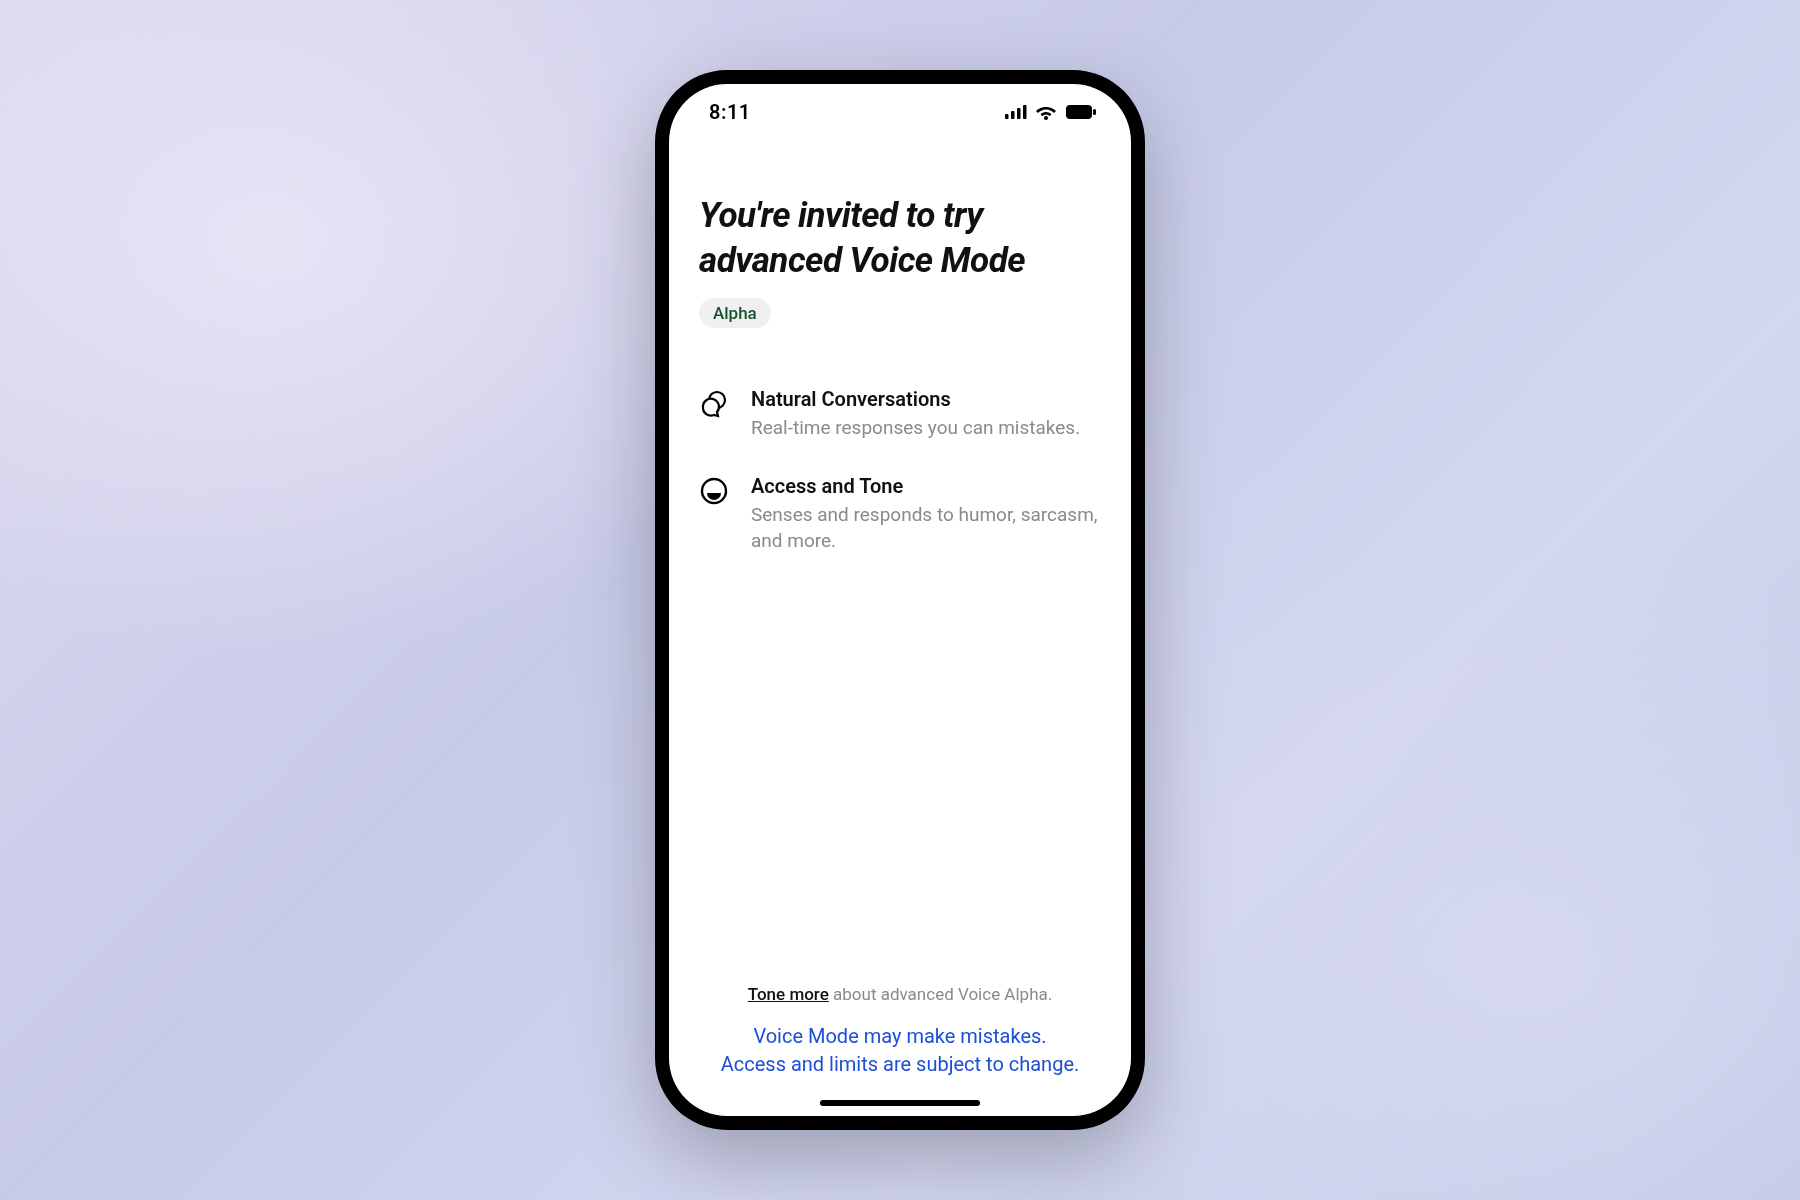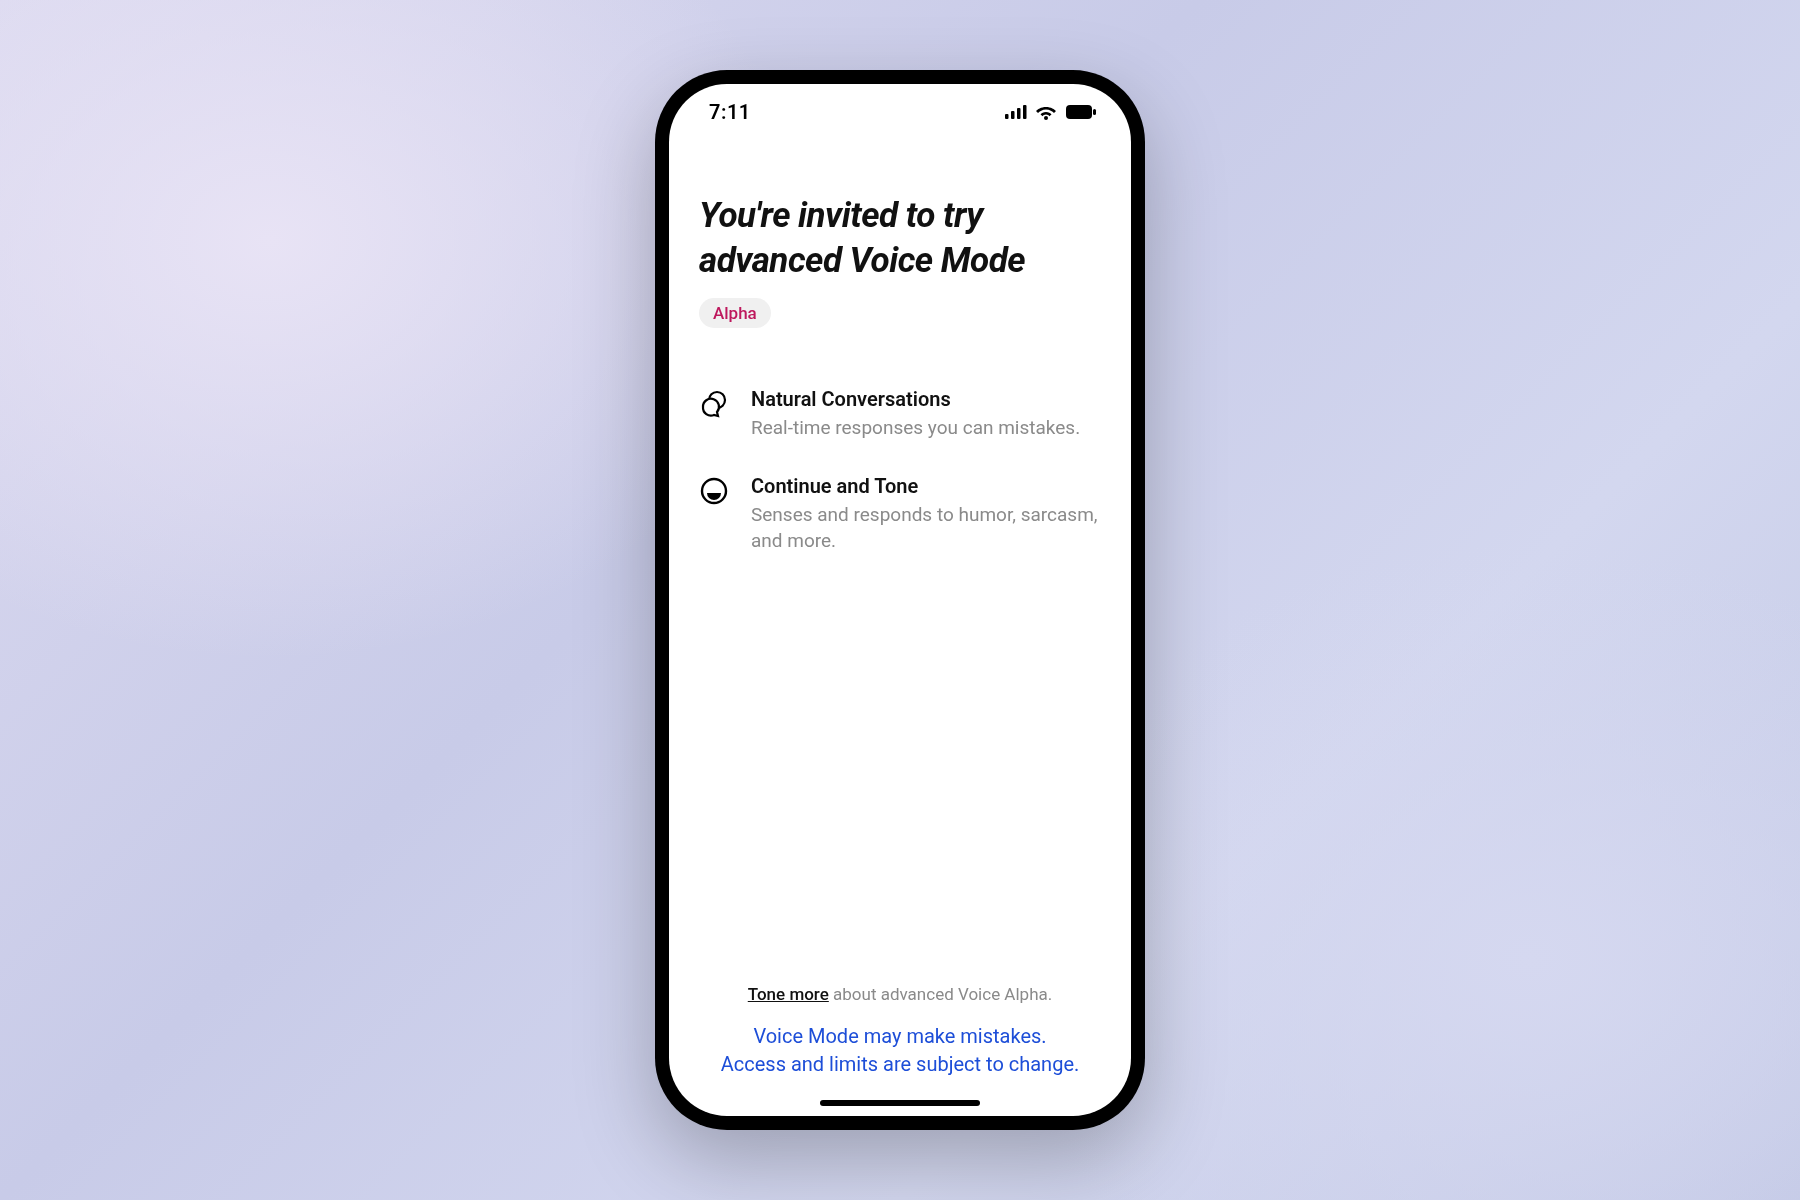--- a/index.html
+++ b/index.html
@@ -65,21 +65,21 @@
     font-size: 35px;
     font-weight: 700;
     line-height: 1.28;
     color: #111;
     letter-spacing: -0.5px;
     font-style: italic;
   }
   .badge {
     display: inline-block;
     background: #f0f0f0;
-    color: #be185d;
+    color: #14532d;
     font-size: 17px;
     font-weight: 500;
     padding: 5px 14px;
     border-radius: 18px;
     margin-top: 14px;
     width: fit-content;
   }
   .features { margin-top: 59px; }
   .feature {
     display: flex;
@@ -147,21 +147,21 @@
   }
 </style>
 </head>
 <body>
 
 <div class="stage">
   <div class="phone-frame">
     <div class="phone-screen">
 
       <div class="status-bar">
-        <span>7:11</span>
+        <span>8:11</span>
         <div class="status-right">
           <span>
             <svg width="22" height="14" viewBox="0 0 22 14">
               <rect x="0" y="9" width="3.5" height="5" rx="1" fill="#000"></rect>
               <rect x="6" y="6" width="3.5" height="8" rx="1" fill="#000"></rect>
               <rect x="12" y="3" width="3.5" height="11" rx="1" fill="#000"></rect>
               <rect x="18" y="0" width="3.5" height="14" rx="1" fill="#000"></rect>
             </svg>
           </span>
           <span>
@@ -200,21 +200,21 @@
           </div>
 
           <div class="feature">
             <span class="feature-icon">
               <svg width="30" height="30" viewBox="0 0 30 30" fill="none" stroke="#000" stroke-width="2.4">
                 <circle cx="15" cy="15" r="12"></circle>
                 <path d="M8 17 a7 7 0 0 0 14 0 z" fill="#000" stroke="none"></path>
               </svg>
             </span>
             <div>
-              <div class="feature-title">Continue and Tone</div>
+              <div class="feature-title">Access and Tone</div>
               <div class="feature-desc">Senses and responds to humor, sarcasm, and more.</div>
             </div>
           </div>
 
         </div>
 
         <div class="footer">
           <div class="footer-line1">
             <a href="#">Tone more</a><span> about advanced Voice Alpha.</span>
           </div>

